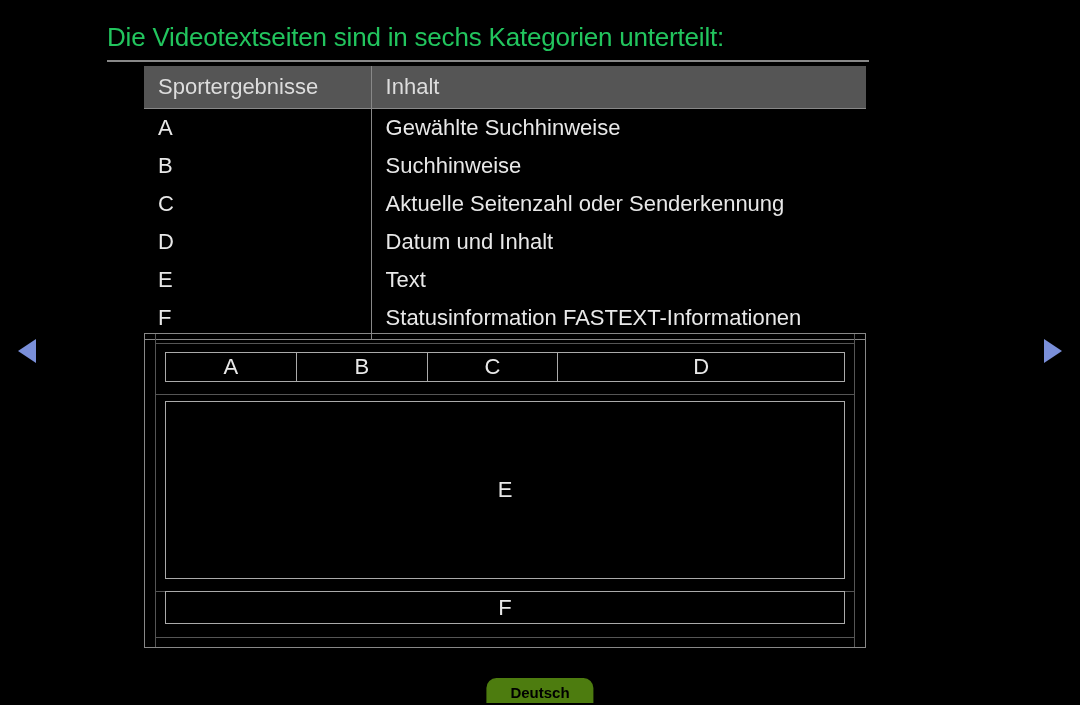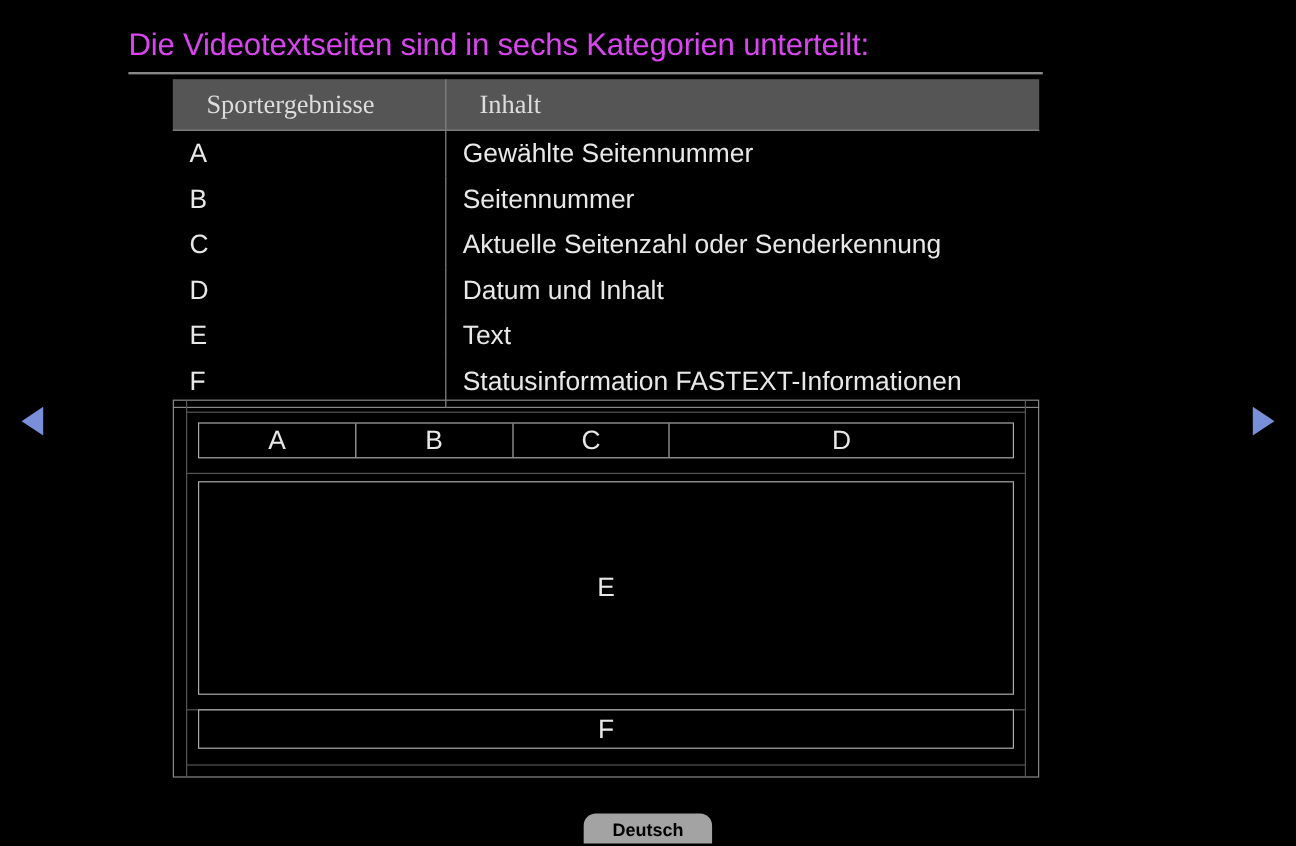--- a/index.html
+++ b/index.html
@@ -15,41 +15,40 @@
       color: #ddd;
       position: relative;
       overflow: hidden;
     }
     .heading {
       position: absolute;
       top: 22px;
       left: 107px;
       font-size: 26px;
       font-weight: 500;
-      color: #d946ef;
+      color: #22c55e;
       border-bottom: 2px solid #888;
       padding-bottom: 7px;
       width: 762px;
       letter-spacing: -0.2px;
     }
     .main-table {
       position: absolute;
       top: 66px;
       left: 144px;
       width: 722px;
       border-collapse: collapse;
     }
     .main-table tr.header-row td {
       background: #555;
       color: #ddd;
       font-size: 22px;
       font-weight: 400;
-      padding: 8px 28px;
+      padding: 8px 14px;
       border-bottom: 1px solid #888;
-      font-family: Liberation Serif, serif;
     }
     .main-table tr.body-row td {
       font-size: 22px;
       font-weight: 300;
       color: #e8e8e8;
       padding: 6px 14px;
     }
     .main-table td.col1 {
       width: 212px;
       border-right: 1px solid #888;
@@ -160,46 +159,46 @@
       border-top: 12px solid transparent;
       border-bottom: 12px solid transparent;
       border-left: 18px solid #7a8fd9;
       cursor: pointer;
     }
     .lang-pill {
       position: absolute;
       bottom: 2px;
       left: 50%;
       transform: translateX(-50%);
-      background: #a3a3a3;
+      background: #4d7c0f;
       color: #000;
       font-size: 15px;
       font-weight: 700;
       padding: 6px 24px 2px 24px;
       border-radius: 10px 10px 0 0;
     }
   </style>
 </head>
 <body>
 
 <div class="heading">Die Videotextseiten sind in sechs Kategorien unterteilt:</div>
 
 <table class="main-table">
   <tbody>
       <tr class="header-row">
     <td class="col1">Sportergebnisse</td>
     <td class="col2">Inhalt</td>
   </tr>
   <tr class="body-row">
     <td class="col1">A</td>
-    <td class="col2">Gewählte Seitennummer</td>
+    <td class="col2">Gewählte Suchhinweise</td>
   </tr>
   <tr class="body-row">
     <td class="col1">B</td>
-    <td class="col2">Seitennummer</td>
+    <td class="col2">Suchhinweise</td>
   </tr>
   <tr class="body-row">
     <td class="col1">C</td>
     <td class="col2">Aktuelle Seitenzahl oder Senderkennung</td>
   </tr>
   <tr class="body-row">
     <td class="col1">D</td>
     <td class="col2">Datum und Inhalt</td>
   </tr>
   <tr class="body-row">

